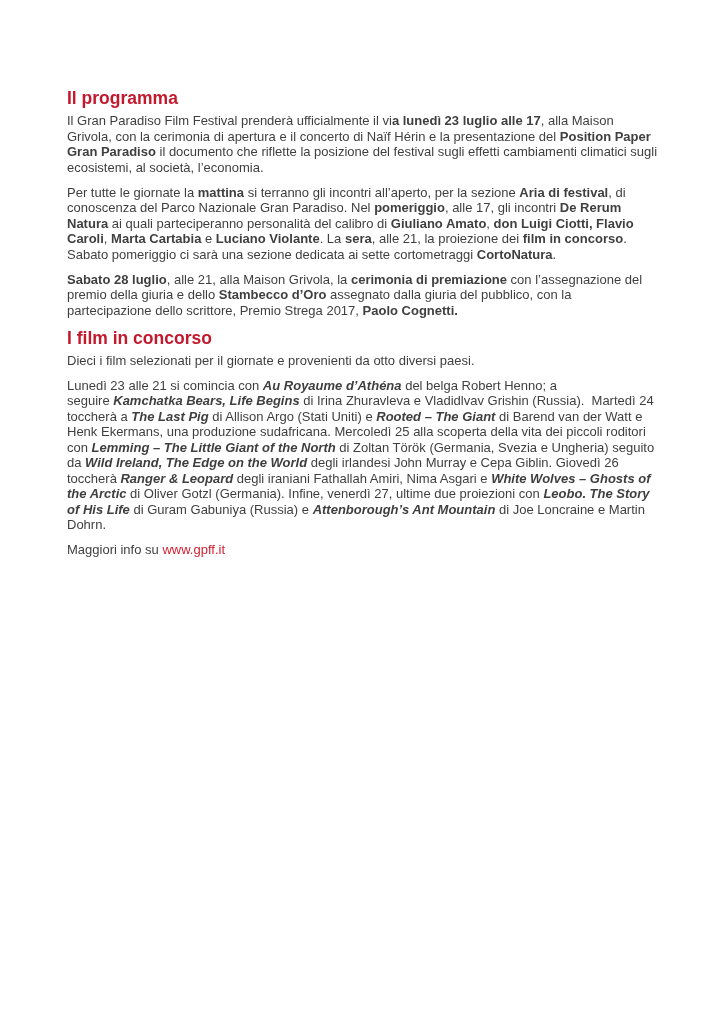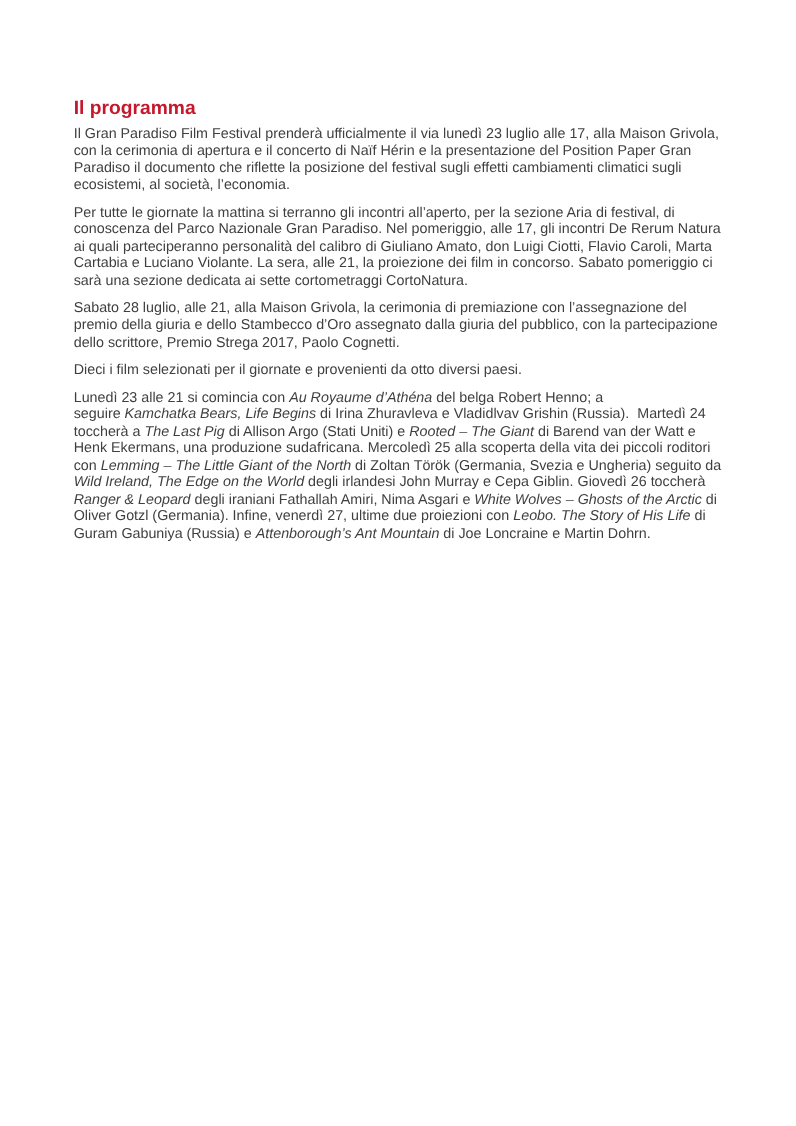--- a/index.html
+++ b/index.html
@@ -18,29 +18,31 @@
   }
   .h {
     color: var(--heading-red, #c4182d);
     font-size: 17.5px;
     line-height: 21px;
     font-weight: bold;
     margin: 0 0 4px 0;
   }
   p.para { margin: 0 0 9.5px 0; }
   p.para + .h { margin-top: 3px; }
-  .b { font-weight: normal; }
+  .b { font-weight: bold; }
   .i { font-style: italic; }
   a.link { color: var(--link-red, #cf2233); text-decoration: none; cursor: pointer; }
 </style>
 </head>
 <body>
 
 <div class="page">
   <main>
     <h2 class="h">Il programma</h2>
     <p class="para"><span>Il Gran Paradiso Film Festival prenderà ufficialmente il vi</span><span class="b">a lunedì 23 luglio alle 17</span><span>, alla Maison Grivola, con la cerimonia di apertura e il concerto di Naïf Hérin e la presentazione del </span><span class="b">Position Paper Gran Paradiso</span><span> il documento che riflette la posizione del festival sugli effetti cambiamenti climatici sugli ecosistemi, al società, l’economia.</span></p>
     <p class="para"><span>Per tutte le giornate la </span><span class="b">mattina</span><span> si terranno gli incontri all’aperto, per la sezione </span><span class="b">Aria di festival</span><span>, di conoscenza del Parco Nazionale Gran Paradiso. Nel </span><span class="b">pomeriggio</span><span>, alle 17, gli incontri </span><span class="b">De Rerum Natura</span><span> ai quali parteciperanno personalità del calibro di </span><span class="b">Giuliano Amato</span><span>, </span><span class="b">don Luigi Ciotti, Flavio Caroli</span><span>, </span><span class="b">Marta Cartabia</span><span> e </span><span class="b">Luciano Violante</span><span>. La </span><span class="b">sera</span><span>, alle 21, la proiezione dei </span><span class="b">film in concorso</span><span>. Sabato pomeriggio ci sarà una sezione dedicata ai sette cortometraggi </span><span class="b">CortoNatura</span><span>.</span></p>
     <p class="para"><span class="b">Sabato 28 luglio</span><span>, alle 21, alla Maison Grivola, la </span><span class="b">cerimonia di premiazione</span><span> con l’assegnazione del premio della giuria e dello </span><span class="b">Stambecco d’Oro</span><span> assegnato dalla giuria del pubblico, con la partecipazione dello scrittore, Premio Strega 2017, </span><span class="b">Paolo Cognetti.</span></p>
+    <h2 class="h">I film in concorso</h2>
     <p class="para"><span>Dieci i film selezionati per il giornate e provenienti da otto diversi paesi.</span></p>
     <p class="para"><span>Lunedì 23 alle 21 si comincia con </span><span class="b i">Au Royaume d’Athéna</span><span> del belga Robert Henno; a</span><br><span>seguire </span><span class="b i">Kamchatka Bears, Life Begins</span><span> di Irina Zhuravleva e Vladidlvav Grishin (Russia).&nbsp; Martedì 24 toccherà a </span><span class="b i">The Last Pig</span><span> di Allison Argo (Stati Uniti) e </span><span class="b i">Rooted – The Giant</span><span> di Barend van der Watt e Henk Ekermans, una produzione sudafricana. Mercoledì 25 alla scoperta della vita dei piccoli roditori con </span><span class="b i">Lemming – The Little Giant of the North</span><span> di Zoltan Török (Germania, Svezia e Ungheria) seguito da </span><span class="b i">Wild Ireland, The Edge on the World</span><span> degli irlandesi John Murray e Cepa Giblin. Giovedì 26 toccherà </span><span class="b i">Ranger &amp; Leopard</span><span> degli iraniani Fathallah Amiri, Nima Asgari e </span><span class="b i">White Wolves – Ghosts of the Arctic</span><span> di Oliver Gotzl (Germania). Infine, venerdì 27, ultime due proiezioni con </span><span class="b i">Leobo. The Story of His Life</span><span> di Guram Gabuniya (Russia) e </span><span class="b i">Attenborough’s Ant Mountain</span><span> di Joe Loncraine e Martin Dohrn.</span></p>
+    <p class="para"><span>Maggiori info su </span><a class="link" href="#">www.gpff.it</a></p>
   </main>
 </div>
 
 </body></html>

